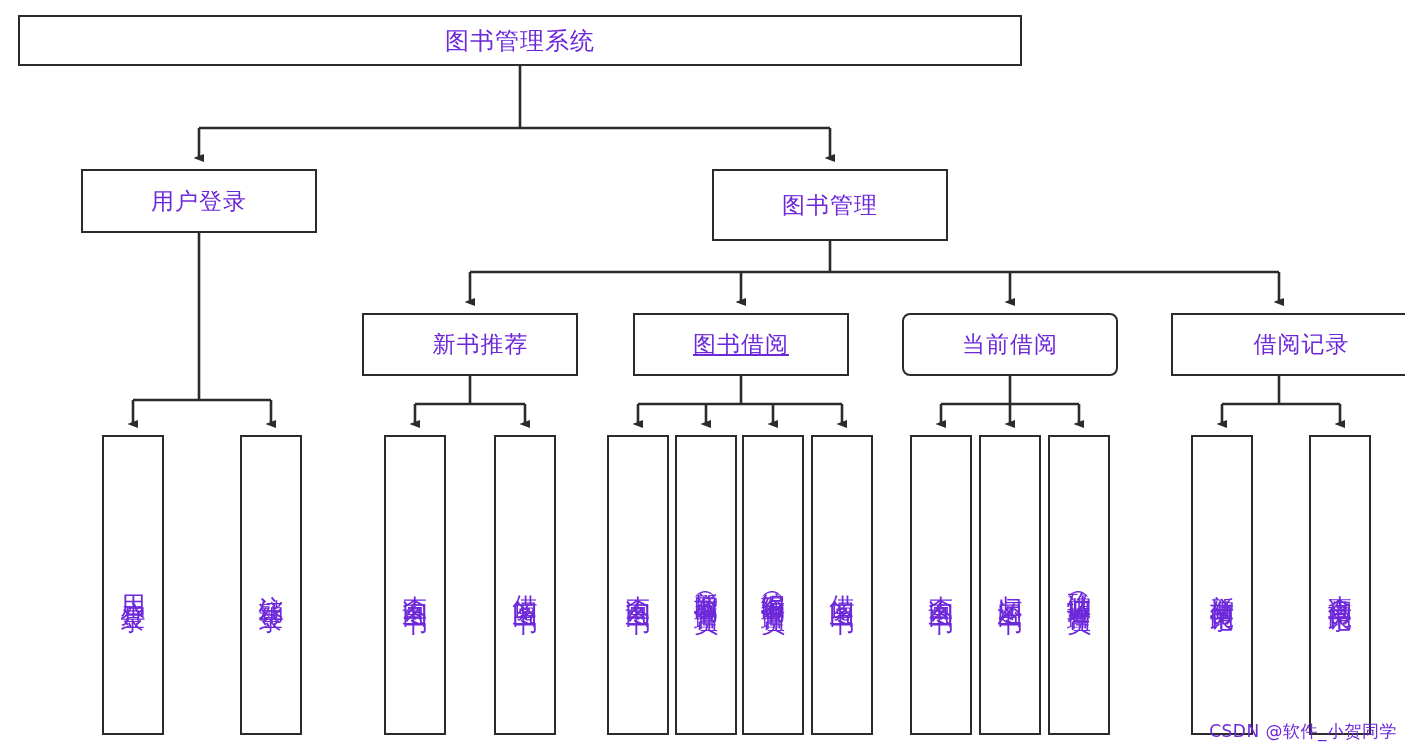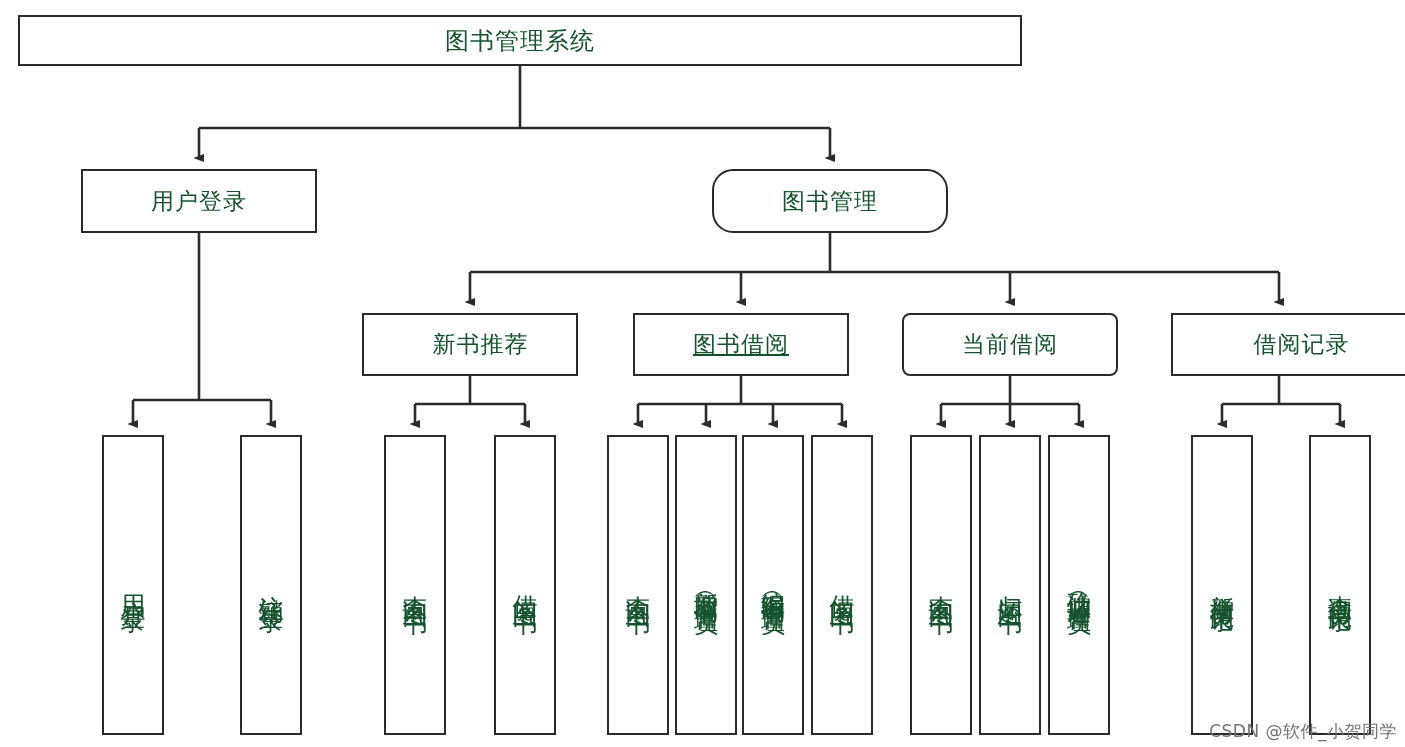--- a/index.html
+++ b/index.html
@@ -26,21 +26,21 @@
     pointer-events: none;
   }
   .node {
     position: absolute;
     box-sizing: border-box;
     border: 2.5px solid #2b2b2b;
     background: #ffffff;
     display: flex;
     align-items: center;
     justify-content: center;
-    color: #14532d;
+    color: #6d28d9;
   }
   .node .label {
     letter-spacing: 1px;
     line-height: 1.25;
     white-space: nowrap;
   }
   .node.horizontal .label {
     font-size: 23px;
   }
   .node.root .label {
@@ -60,21 +60,21 @@
   }
   .node.vertical.tall .label {
     letter-spacing: 3px;
     font-size: 24px;
   }
   .watermark {
     position: absolute;
     right: 8px;
     bottom: 4px;
     font-size: 17px;
-    color: #737373;
+    color: #6d28d9;
     white-space: nowrap;
     letter-spacing: 0.5px;
   }
 </style>
 </head>
 <body>
 
 <div id="canvas">
 
   <svg class="edges" viewBox="0 0 1405 747" xmlns="http://www.w3.org/2000/svg">
@@ -128,21 +128,21 @@
   </svg>
 
   <div class="node root horizontal" style="left:18px; top:15px; width:1004px; height:51px;">
     <span class="label">图书管理系统</span>
   </div>
 
   <div class="node horizontal" style="left:81px; top:169px; width:236px; height:64px;">
     <span class="label">用户登录</span>
   </div>
 
-  <div class="node horizontal" style="left:712px; top:169px; width:236px; height:64px;border-radius:21px;">
+  <div class="node horizontal" style="left:712px; top:169px; width:236px; height:72px;">
     <span class="label">图书管理</span>
   </div>
 
   <div class="node horizontal" style="left:362px; top:313px; width:216px; height:63px;padding-left:21px;">
     <span class="label">新书推荐</span>
   </div>
 
   <div class="node horizontal" style="left:633px; top:313px; width:216px; height:63px;text-decoration:underline;">
     <span class="label">图书借阅</span>
   </div>

